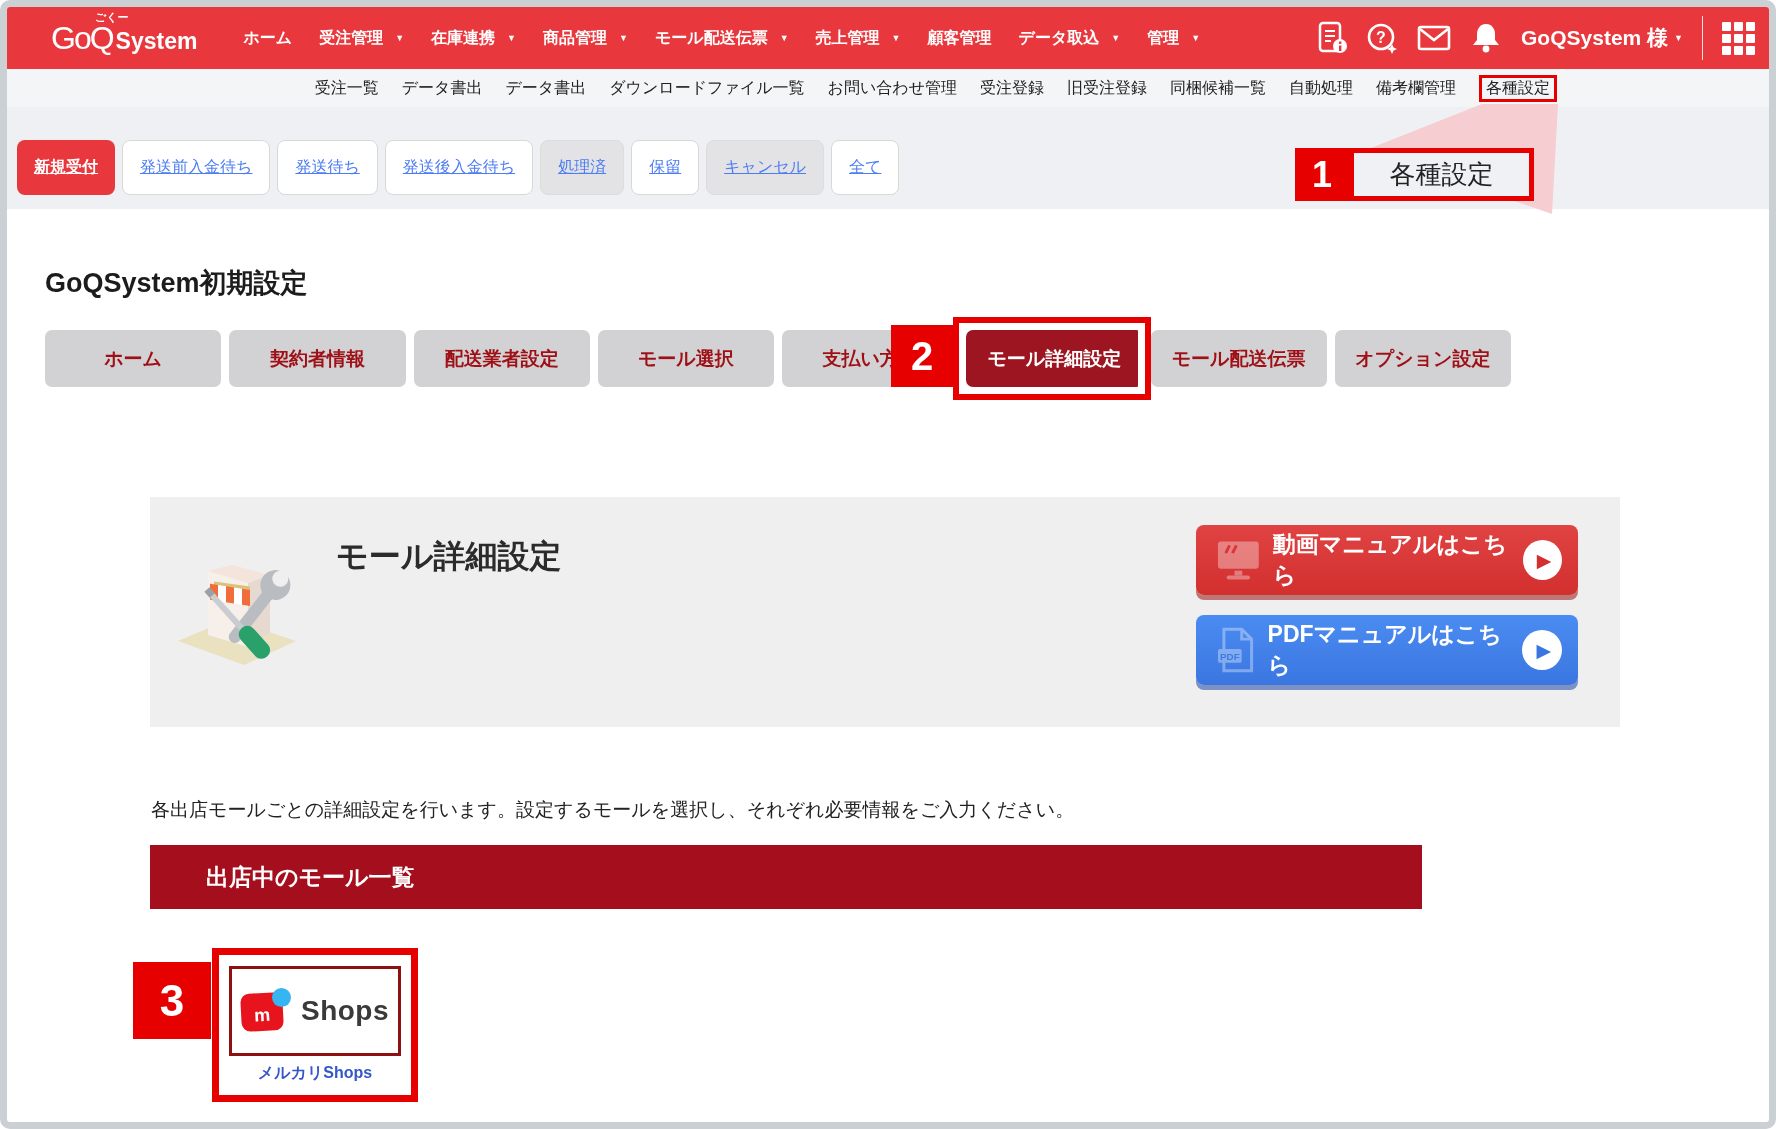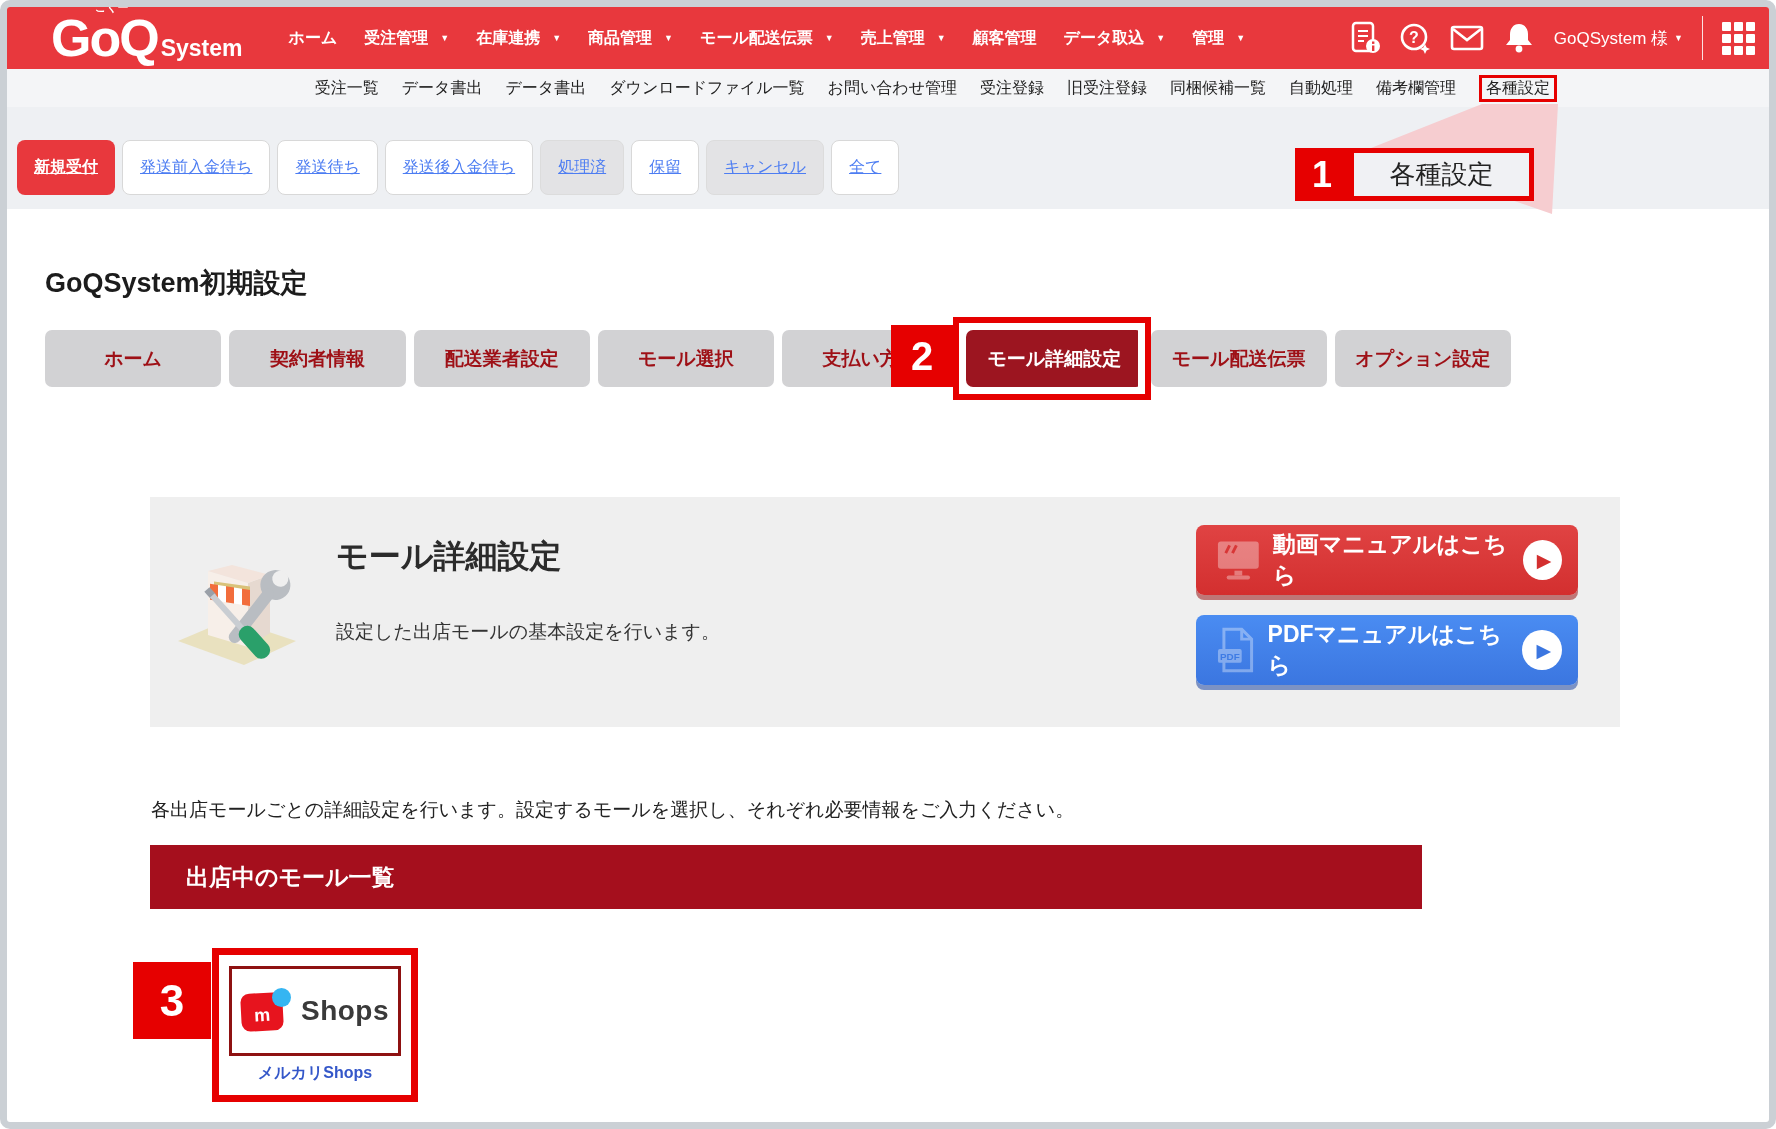--- a/index.html
+++ b/index.html
@@ -4,28 +4,28 @@
 <style>
   * { margin:0; padding:0; box-sizing:border-box; }
   body { background:#fff; font-family:"Liberation Sans","DejaVu Sans",sans-serif; }
   .screen { position:relative; width:1776px; height:1129px; border:7px solid #cbd0d5;
             border-radius:10px; background:#fff; overflow:hidden; }
 
   
   .topbar { height:62px; background:#e8383d; display:flex; align-items:center; color:#fff; }
   .logo { position:relative; margin-left:44px; display:flex; align-items:baseline; cursor:pointer; }
   .logo-furi { position:absolute; top:-12px; left:44px; font-size:11px; font-weight:bold; }
-  .logo-main { font-size:52px; font-weight:700; letter-spacing:-2px; line-height:1; }
+  .logo-main { font-size:32px; font-weight:400; letter-spacing:-2px; line-height:1; }
   .logo-sub  { font-size:23px; font-weight:800; margin-left:3px; }
   .topnav { display:flex; gap:27px; margin-left:46px; font-size:16px; font-weight:bold; }
   .topnav .item { display:flex; align-items:center; gap:6px; cursor:pointer; white-space:nowrap; }
   .has-caret::after { content:"▼"; font-size:9px; margin-left:6px; }
   .top-right { margin-left:auto; display:flex; align-items:center; gap:19px; margin-right:14px; }
   .hicon { display:block; cursor:pointer; }
-  .user { font-size:17px; font-weight:normal; display:flex; align-items:center; cursor:pointer; white-space:nowrap; }
+  .user { font-size:21px; font-weight:bold; display:flex; align-items:center; cursor:pointer; white-space:nowrap; }
   .vdiv { width:1px; height:44px; background:rgba(255,255,255,.85); }
   .grid-icon { display:grid; grid-template-columns:repeat(3,9px); gap:3px; cursor:pointer; }
   .grid-icon i { width:9px; height:9px; background:#fff; border-radius:1px; }
 
   
   .subnav { height:38px; background:#f4f5f7; display:flex; align-items:center;
             justify-content:flex-end; gap:23px; padding-right:212px; font-size:16px; color:#222; }
   .subnav .item { cursor:pointer; white-space:nowrap; }
   .subnav .boxed { border:3px solid #e60000; padding:0 4px; }
 
@@ -67,21 +67,21 @@
   .manual-btn.pdf   { top:118px; background:linear-gradient(#4a8cf2,#3b76e0); box-shadow:0 5px 0 rgba(30,70,160,.55); }
   .btn-icon { opacity:.35; margin:0 12px 0 20px; }
   .play { margin-left:auto; margin-right:16px; width:40px; height:40px; border-radius:50%; background:#fff;
           display:flex; align-items:center; justify-content:center; }
   .play::after { content:"▶"; font-size:19px; padding-left:3px; }
   .video .play::after { color:#d32f2f; }
   .pdf .play::after { color:#3b76e0; }
 
   .intro { position:absolute; left:144px; top:790px; font-size:19px; color:#222; }
   .banner { position:absolute; left:143px; top:838px; width:1272px; height:64px; background:#a50f1d;
-            color:#fff; font-size:23px; font-weight:bold; display:flex; align-items:center; padding-left:36px; }
+            color:#fff; font-size:23px; font-weight:bold; display:flex; align-items:center; padding-left:56px; }
 
   .badge3 { left:126px; top:955px; width:78px; height:77px; font-size:44px; }
   .frame3 { position:absolute; left:205px; top:941px; width:206px; height:154px; border:7px solid #e60000;
             background:#fff; display:flex; flex-direction:column; align-items:center; }
   .mtile { margin-top:11px; width:172px; height:90px; border:3px solid #8e1111; background:#fff;
            display:flex; align-items:center; justify-content:center; gap:10px; cursor:pointer; }
   .m-logo { position:relative; width:50px; height:46px; }
   .m-cube { position:absolute; left:0; top:5px; width:42px; height:38px; background:#e7141e;
             border-radius:9px; transform:rotate(-3deg); display:flex; align-items:flex-end; justify-content:center; }
   .m-cube span { color:#fff; font-weight:bold; font-size:18px; line-height:1; margin-bottom:7px; }
@@ -215,21 +215,20 @@
         <circle cx="84" cy="50" r="8" fill="#efefef"></circle>
         <rect x="78" y="64" width="12" height="66" rx="6" fill="#b9bdc2"></rect>
       </g>
       <g transform="rotate(-42 72 108)">
         <rect x="69" y="58" width="7" height="10" fill="#9aa0a8"></rect>
         <rect x="69.5" y="66" width="6" height="46" fill="#c9cdd2"></rect>
         <rect x="64" y="110" width="17" height="38" rx="8" fill="#2aa06a"></rect>
       </g>
     </svg>
     <div class="panel-title">モール詳細設定</div>
-    <div class="panel-desc">設定した出店モールの基本設定を行います。</div>
 
     <div class="manual-btn video">
       <svg class="btn-icon" width="46" height="42" viewBox="0 0 46 42">
         <rect x="2" y="2" width="42" height="28" rx="3" fill="#fff"></rect>
         <line x1="14" y1="6" x2="10" y2="14" stroke="#d32f2f" stroke-width="3"></line>
         <line x1="21" y1="6" x2="17" y2="14" stroke="#d32f2f" stroke-width="3"></line>
         <rect x="19" y="32" width="8" height="5" fill="#fff"></rect>
         <rect x="11" y="37" width="24" height="4" rx="2" fill="#fff"></rect>
       </svg>
       <span>動画マニュアルはこちら</span>

